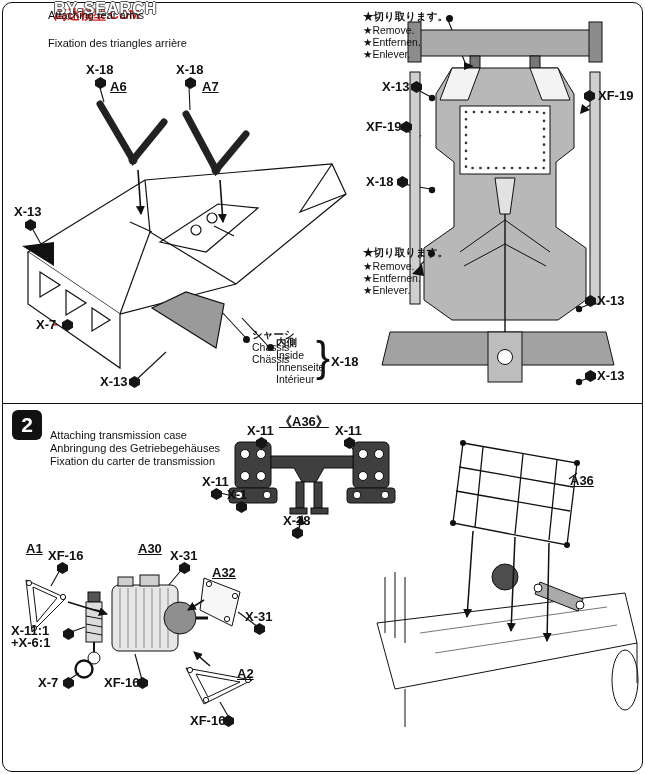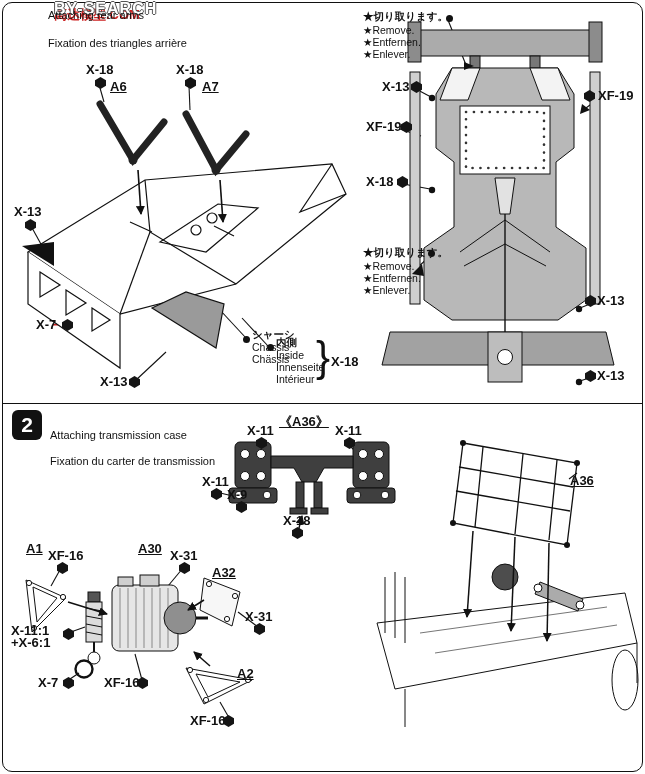--- a/index.html
+++ b/index.html
@@ -174,20 +174,21 @@
   <div class="lbl note" style="left:363px;top:284px">★Enlever.</div>
   <div class="dot" style="left:428px;top:250px"></div>
 
   <div class="lbl paint" style="left:597px;top:293px">X-13</div>
   <div class="nut" style="left:585px;top:295px"></div>
   <div class="lbl paint" style="left:597px;top:368px">X-13</div>
   <div class="nut" style="left:585px;top:370px"></div>
 
   <div class="badge">2</div>
   <div class="lbl hdr" style="left:50px;top:429px">Attaching transmission case</div>
+  <div class="lbl hdr" style="left:50px;top:442px">Anbringung des Getriebegehäuses</div>
   <div class="lbl hdr" style="left:50px;top:455px">Fixation du carter de transmission</div>
   <div class="lbl part" style="left:279px;top:413px">《A36》</div>
 
   <svg class="illus" style="left:190px;top:412px;width:245px;height:130px" viewBox="0 0 245 130">
     <defs>
       <marker id="ah3" viewBox="0 0 9 9" refX="8" refY="4.5" markerWidth="9" markerHeight="9" orient="auto" markerUnits="userSpaceOnUse">
           <path d="M0,0 L9,4.5 L0,9 Z" fill="#111"></path>
         </marker>
     </defs>
     <g stroke="#111" stroke-width="1.1" fill="none">
@@ -223,21 +224,21 @@
     </g>
     <line x1="108" y1="120" x2="112" y2="104" stroke="#111" stroke-width="1.4" marker-end="url(#ah3)"></line>
   </svg>
 
   <div class="lbl paint" style="left:247px;top:423px">X-11</div>
   <div class="nut" style="left:256px;top:437px"></div>
   <div class="lbl paint" style="left:335px;top:423px">X-11</div>
   <div class="nut" style="left:344px;top:437px"></div>
   <div class="lbl paint" style="left:202px;top:474px">X-11</div>
   <div class="nut" style="left:211px;top:488px"></div>
-  <div class="lbl paint" style="left:227px;top:487px">X-9</div>
+  <div class="lbl paint" style="left:227px;top:487px">X-1</div>
   <div class="nut" style="left:236px;top:501px"></div>
   <div class="lbl paint" style="left:283px;top:513px">X-18</div>
   <div class="nut" style="left:292px;top:527px"></div>
 
   <svg class="illus" style="left:8px;top:540px;width:270px;height:205px" viewBox="0 0 270 205">
     <defs>
       <marker id="ah4" viewBox="0 0 9 9" refX="8" refY="4.5" markerWidth="9" markerHeight="9" orient="auto" markerUnits="userSpaceOnUse">
           <path d="M0,0 L9,4.5 L0,9 Z" fill="#111"></path>
         </marker>
     </defs>

